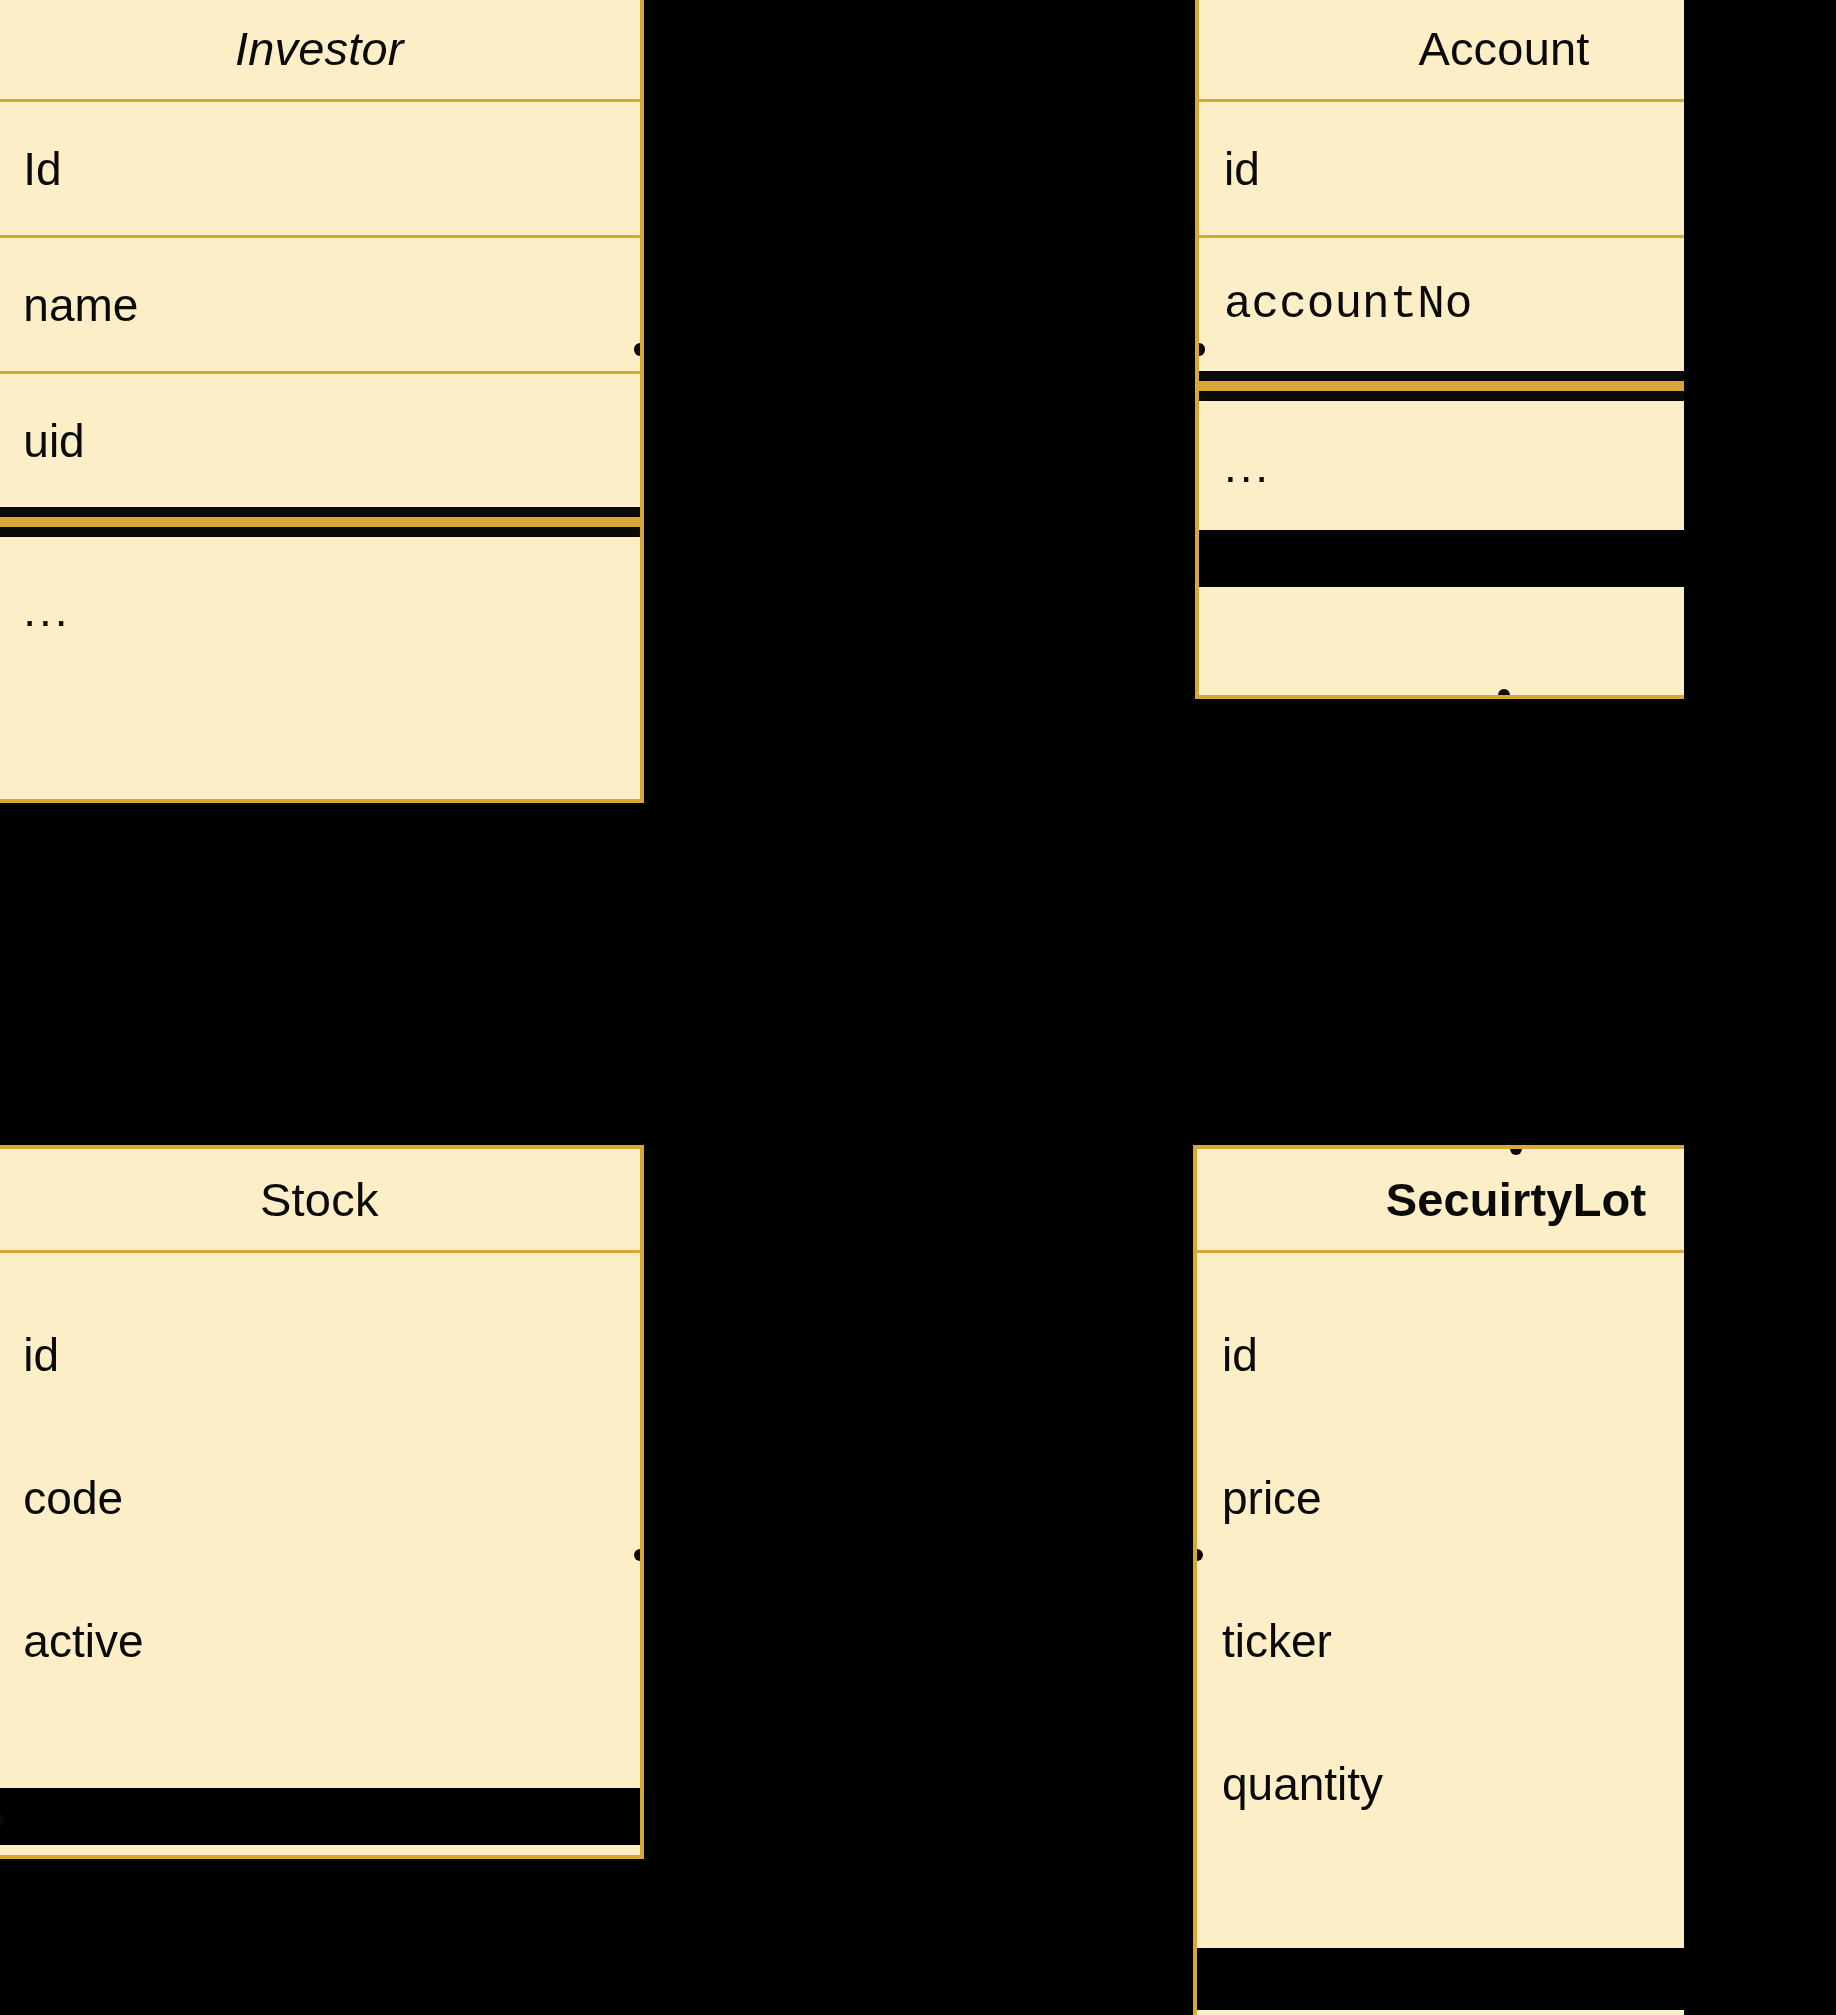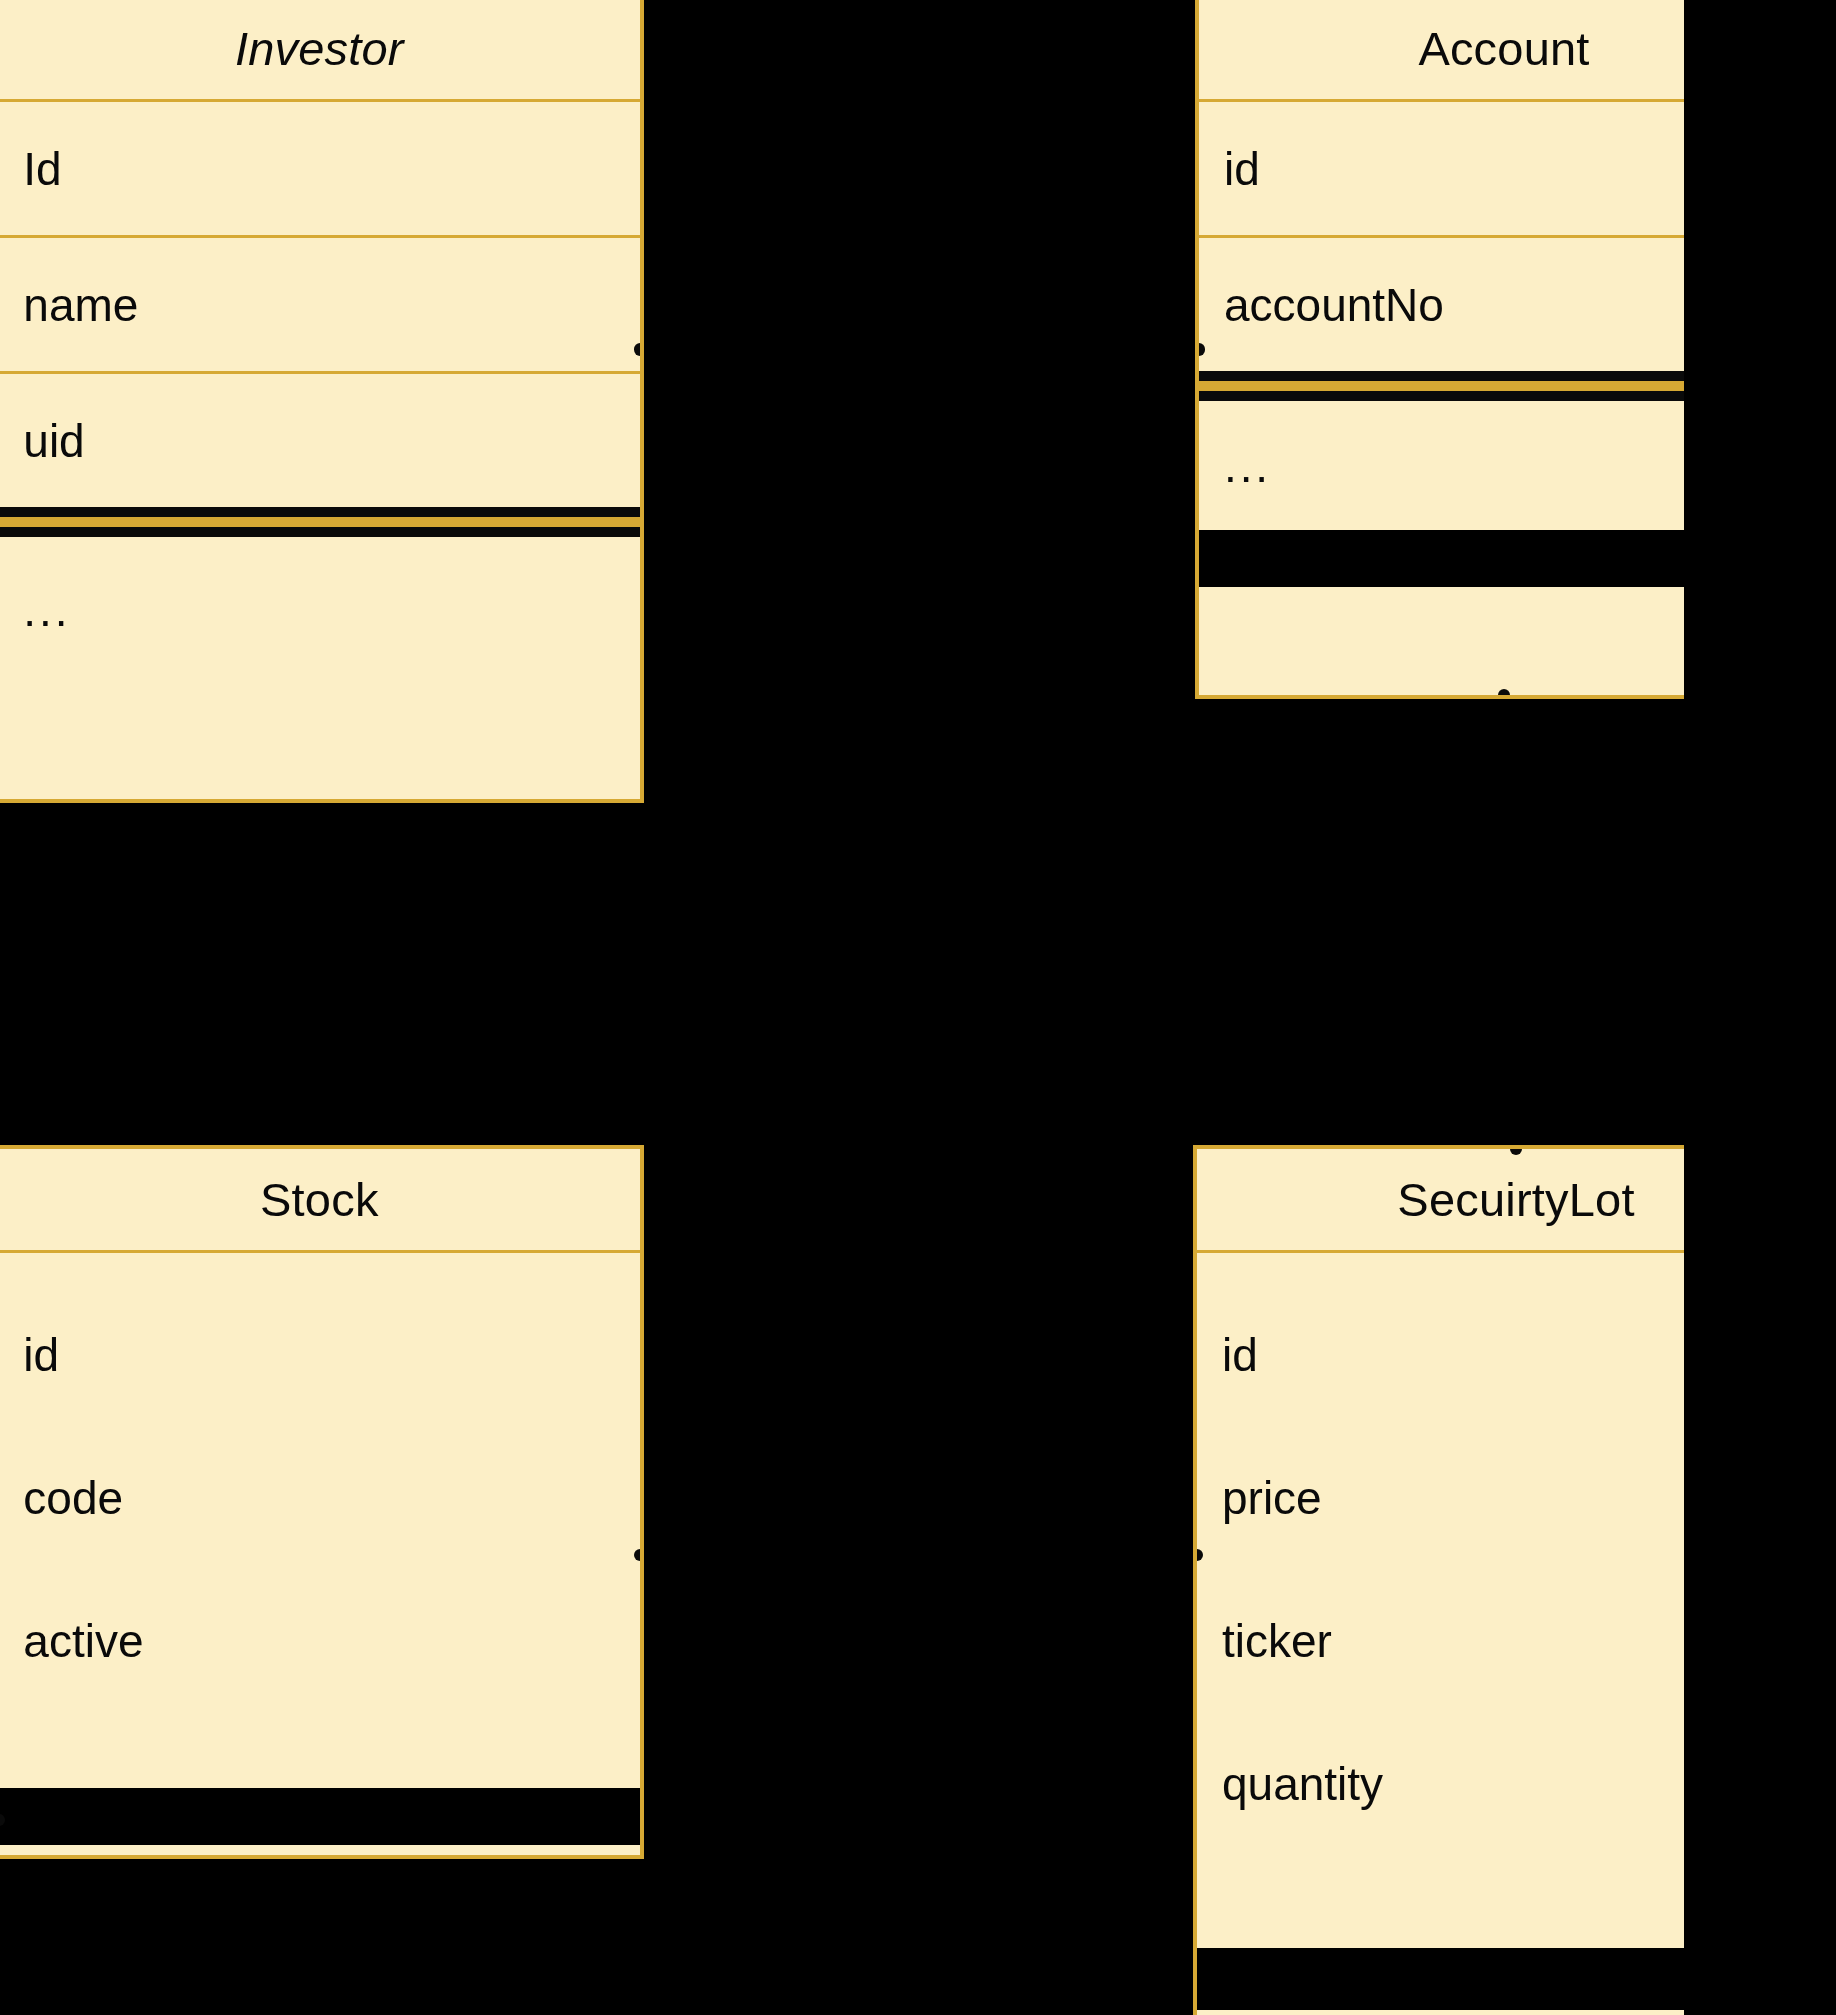--- a/index.html
+++ b/index.html
@@ -121,21 +121,21 @@
 
     <div class="conn-nub" style="right:-6.2px; top:345px; width:12.4px; height:12.4px;"></div>
   </div>
 
   <div class="uml-class" id="box-account">
 
     <div class="uml-compartment uml-title" style="height:101px;">Account</div>
 
     <div class="uml-compartment uml-attr divider-top" style="height:136px;">id</div>
 
-    <div class="uml-compartment uml-attr divider-top" style="height:136px;">accountNo</div>
+    <div class="uml-compartment uml-attr divider-top" style="height:136px;font-family:Liberation Mono, monospace;">accountNo</div>
 
     <div class="uml-double-rule"></div>
 
     <div class="uml-compartment uml-ellipsis" style="height:129px;">...</div>
 
     <div class="uml-black-compartment" style="height:57px;"></div>
 
     <div class="conn-nub" style="left:-6.2px; top:345px; width:12.4px; height:12.4px;"></div>
     <div class="conn-nub" style="left:50%; bottom:-6.2px; width:12.4px; height:12.4px; margin-left:-6.2px;"></div>
   </div>
@@ -151,21 +151,21 @@
     </div>
 
     <div class="uml-black-compartment" style="height:57px;"></div>
 
     <div class="conn-nub" style="right:-6.2px; top:400px; width:12.4px; height:12.4px;"></div>
     <div class="conn-nub" style="left:-6.2px; top:665px; width:12.4px; height:12.4px;"></div>
   </div>
 
   <div class="uml-class" id="box-securitylot">
 
-    <div class="uml-compartment uml-title" style="height:101px;">SecuirtyLot</div>
+    <div class="uml-compartment uml-title" style="height:101px;font-weight:bold;">SecuirtyLot</div>
 
     <div class="uml-compartment divider-top" style="height:698px; padding-top:30px;">
       <div class="uml-attr" style="height:143px;">id</div>
       <div class="uml-attr" style="height:143px;">price</div>
       <div class="uml-attr" style="height:143px;">ticker</div>
       <div class="uml-attr" style="height:143px;">quantity</div>
     </div>
 
     <div class="uml-black-compartment" style="height:62px;"></div>
 

